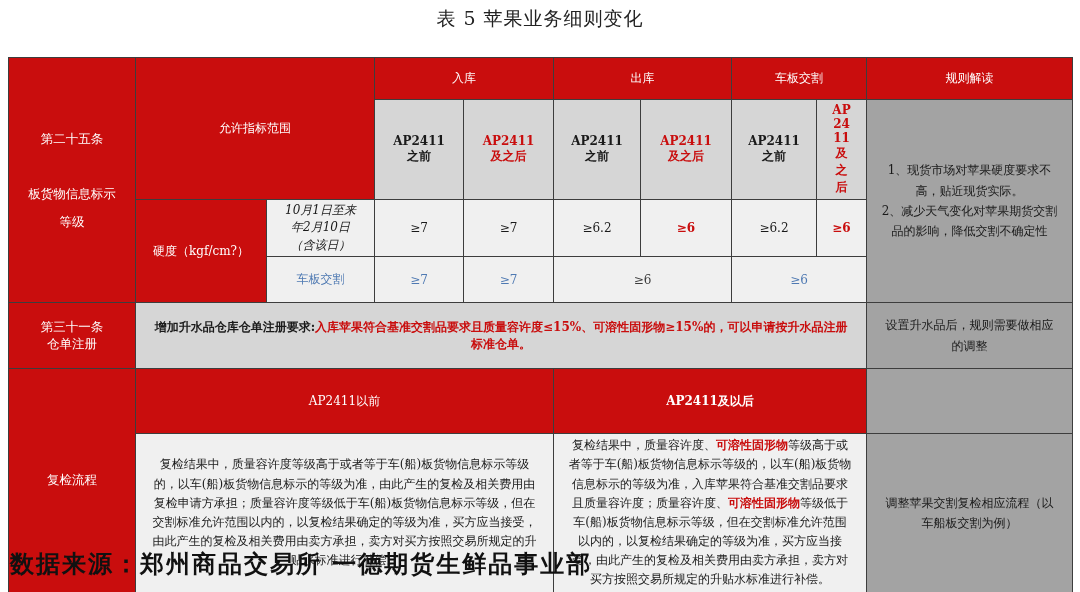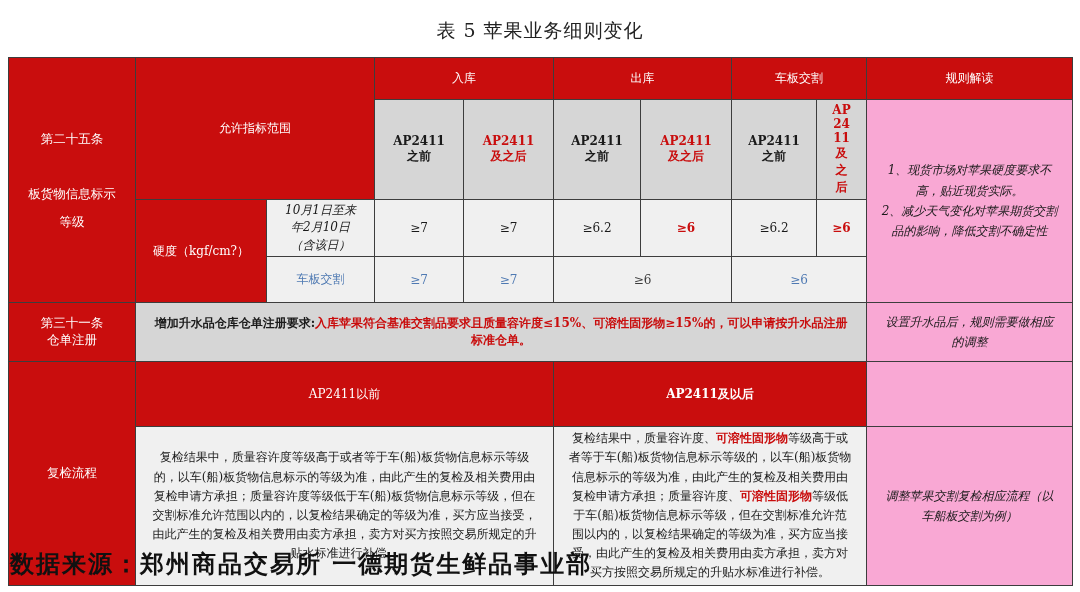--- a/index.html
+++ b/index.html
@@ -1,31 +1,31 @@
 <!DOCTYPE html>
 <html><head>
 <meta charset="utf-8">
 <style>
   html,body{margin:0;padding:0;background:#ffffff;}
   body{width:1080px;height:592px;overflow:hidden;position:relative;
        font-family:"DejaVu Serif","Liberation Serif",serif;color:#1a1a1a;}
 
-  .page-title{position:absolute;top:18px;left:0;width:1080px;text-align:center;
+  .page-title{position:absolute;top:6px;left:0;width:1080px;text-align:center;
               font-size:19px;color:#222;letter-spacing:1px;}
 
   table.rules{position:absolute;left:8px;top:57px;border-collapse:collapse;
               table-layout:fixed;width:1064px;}
   table.rules td{border:1px solid #3d3d3d;text-align:center;vertical-align:middle;
                  font-size:12px;padding:2px 14px;box-sizing:border-box;word-break:break-all;}
 
   .red-cell{background:#c90d0d;color:#ffffff;}
   .red-cell.lbl{font-size:12.5px;}
   .subhdr{background:#d6d6d6;font-weight:bold;}
   .data-cell{background:#f0f0f0;}
-  .white-cell{background:#f9a8d4;font-style:italic;}
+  .white-cell{background:#a3a3a3;}
   .red-text{color:#c90d0d;font-weight:bold;}
   .blue-text{color:#4e79b2;}
   .dark-text{color:#3c3c3c;}
   .pre{white-space:pre-line;}
   .gapline{line-height:2.2;}
   .interp{font-size:12px;line-height:1.7;padding:4px 8px;}
   .body-text{font-size:11.5px;line-height:1.6;text-align:center;padding:4px 7px;}
   .reg-content{font-size:12.5px;font-weight:bold;padding:4px 10px;margin-left:16px;}
   .period{font-size:11.5px;line-height:1.45;font-style:italic;}
 
@@ -86,39 +86,39 @@
   </tr>
 
   <tr style="height:46px">
     <td class="data-cell blue-text">车板交割</td>
     <td class="data-cell blue-text">≥7</td>
     <td class="data-cell blue-text">≥7</td>
     <td class="data-cell dark-text" colspan="2">≥6</td>
     <td class="data-cell blue-text" colspan="2">≥6</td>
   </tr>
 
-  <tr style="height:59px">
+  <tr style="height:66px">
     <td class="red-cell lbl pre">第三十一条
 仓单注册</td>
     <td class="subhdr reg-content" colspan="8">
       <span>增加升水品仓库仓单注册要求:</span><span class="red-text">入库苹果符合基准交割品要求且质量容许度≤15%、可溶性固形物≥15%的，可以申请按升水品注册标准仓单。</span>
     </td>
     <td class="white-cell interp">设置升水品后，规则需要做相应的调整</td>
   </tr>
 
   <tr style="height:65px">
     <td class="red-cell lbl" rowspan="2">复检流程</td>
     <td class="red-cell" colspan="4" style="font-weight:normal">AP2411以前</td>
     <td class="red-cell" colspan="4" style="font-weight:bold">AP2411及以后</td>
     <td class="white-cell"></td>
   </tr>
 
   <tr style="height:133px">
     <td class="data-cell body-text" colspan="4">复检结果中，质量容许度等级高于或者等于车(船)板货物信息标示等级的，以车(船)板货物信息标示的等级为准，由此产生的复检及相关费用由复检申请方承担；质量容许度等级低于车(船)板货物信息标示等级，但在交割标准允许范围以内的，以复检结果确定的等级为准，买方应当接受，由此产生的复检及相关费用由卖方承担，卖方对买方按照交易所规定的升贴水标准进行补偿。</td>
     <td class="data-cell body-text" colspan="4">
-      <span>复检结果中，质量容许度、</span><span class="red-text">可溶性固形物</span><span>等级高于或者等于车(船)板货物信息标示等级的，以车(船)板货物信息标示的等级为准，由此产生的复检及相关费用由复检申请方承担；质量容许度、</span><span class="red-text">可溶性固形物</span><span>等级低于车(船)板货物信息标示等级，但在交割标准允许范围以内的，以复检结果确定的等级为准，买方应当接受，由此产生的复检及相关费用由卖方承担，卖方对买方按照交易所规定的升贴水标准进行补偿。</span>
+      <span>复检结果中，质量容许度、</span><span class="red-text">可溶性固形物</span><span>等级高于或者等于车(船)板货物信息标示等级的，以车(船)板货物信息标示的等级为准，入库苹果符合基准交割品要求且质量容许度；质量容许度、</span><span class="red-text">可溶性固形物</span><span>等级低于车(船)板货物信息标示等级，但在交割标准允许范围以内的，以复检结果确定的等级为准，买方应当接受，由此产生的复检及相关费用由卖方承担，卖方对买方按照交易所规定的升贴水标准进行补偿。</span>
     </td>
     <td class="white-cell interp">调整苹果交割复检相应流程（以车船板交割为例）</td>
   </tr>
 </tbody>
   </table>
 
 <div class="source-line">数据来源：郑州商品交易所 一德期货生鲜品事业部</div>
 
 </body></html>

